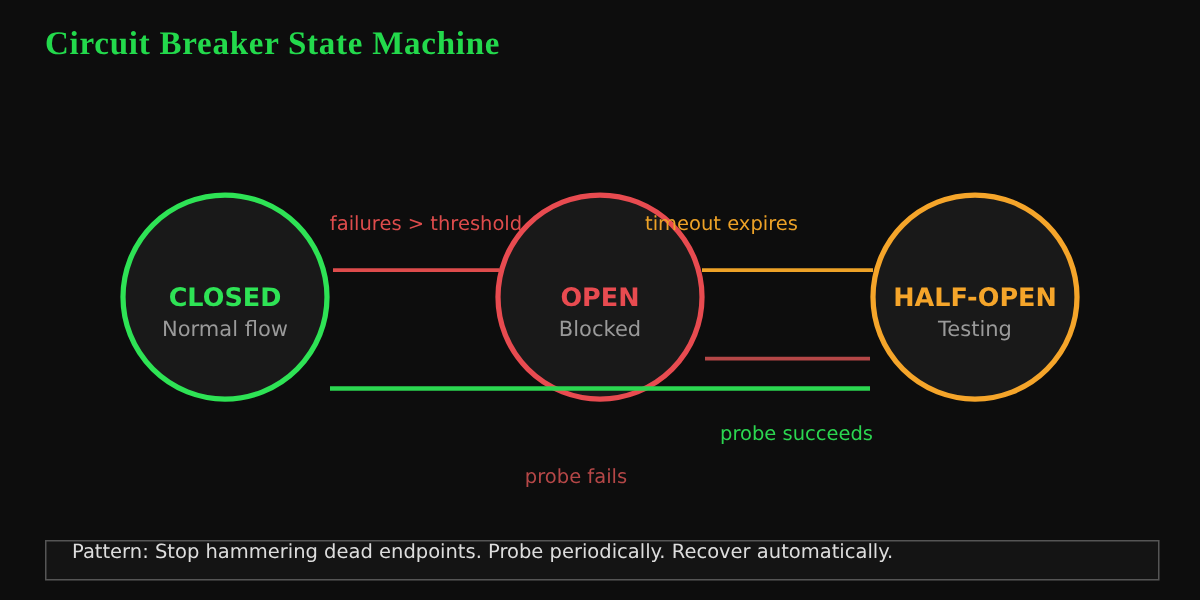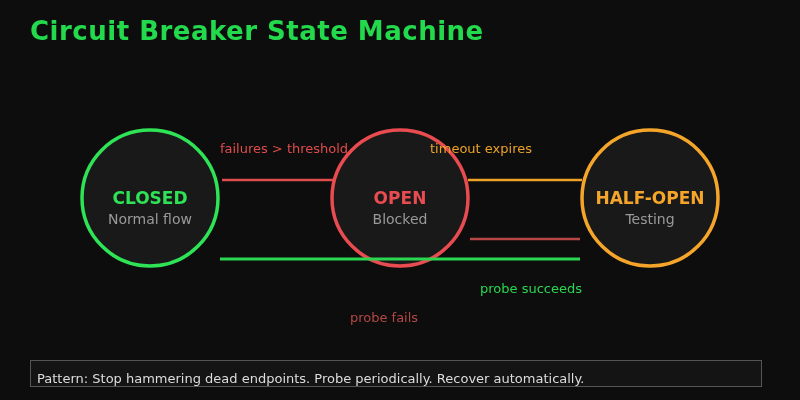--- a/index.html
+++ b/index.html
@@ -2,31 +2,31 @@
 <html><head>
 <meta charset="utf-8">
 <style>
   html,body{
     margin:0;padding:0;width:800px;height:400px;
     background:#0d0d0d;overflow:hidden;position:relative;
     font-family:"DejaVu Sans","Liberation Sans",sans-serif;
   }
   .page-title{
     position:absolute;left:30px;top:16px;
-    font-size:26px;font-weight:bold;color:#23d94c;letter-spacing:.5px;
+    font-size:22px;font-weight:bold;color:#23d94c;letter-spacing:.5px;font-family:Liberation Serif, serif;
   }
   svg.diagram{position:absolute;left:0;top:0;display:block;}
   svg text{font-family:"DejaVu Sans","Liberation Sans",sans-serif;}
   .state-name{font-size:17px;font-weight:bold;}
   .state-subtitle{font-size:14px;}
   .transition-label{font-size:13px;}
   .footer-note{
     position:absolute;left:30px;top:360px;width:724px;height:25px;
     border:1px solid #555555;background:#141414;
-    display:flex;align-items:flex-end;padding-left:6px;
+    display:flex;align-items:flex-start;padding-left:17px;
     color:#dddddd;font-size:13px;
   }
 </style>
 </head>
 <body>
 
 <div class="page-title">Circuit Breaker State Machine</div>
 
 <svg class="diagram" width="800" height="400" viewBox="0 0 800 400">
 

